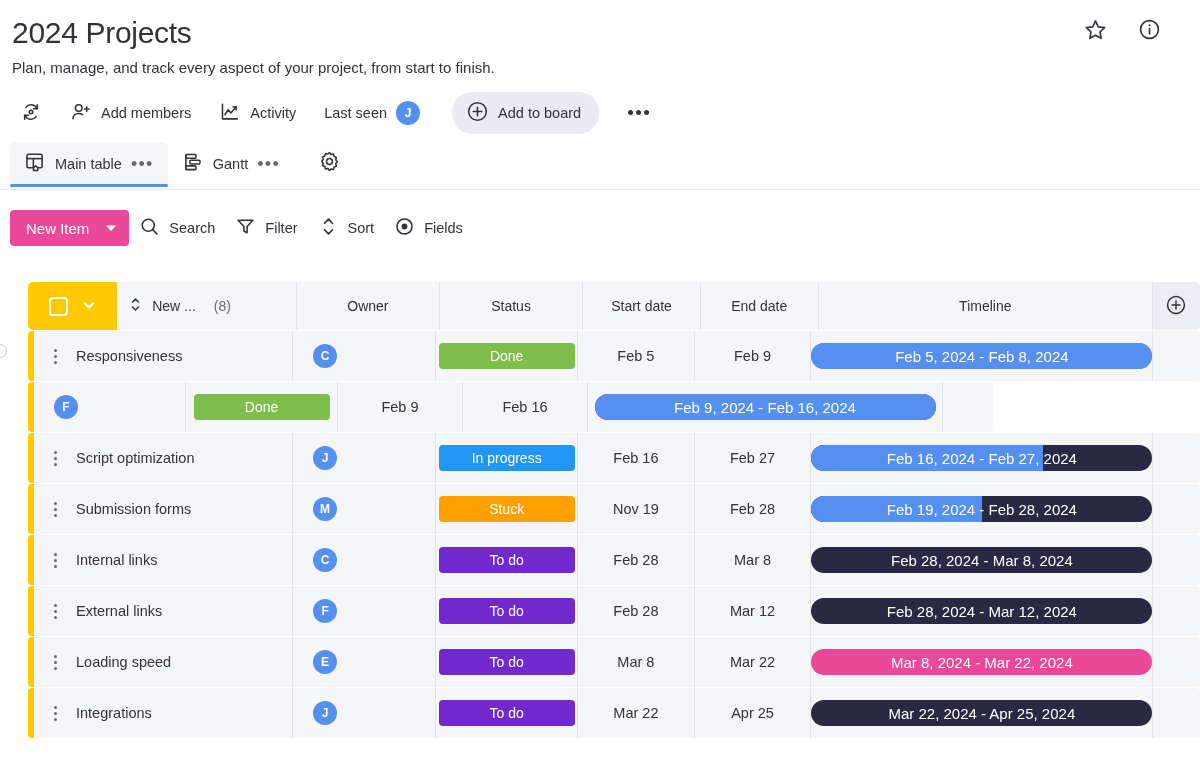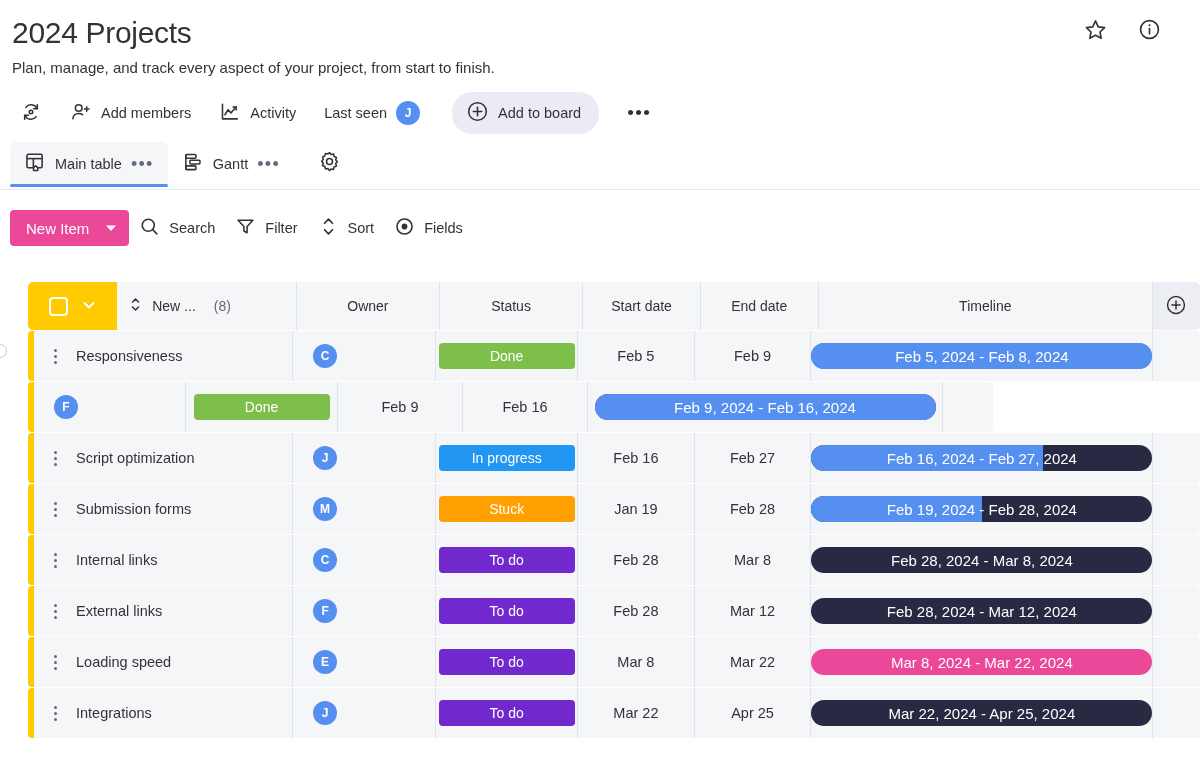--- a/index.html
+++ b/index.html
@@ -458,21 +458,21 @@
             <i></i>
           </span>
           <span>Submission forms</span>
         </div>
         <div class="cell c-owner">
           <span class="avatar">M</span>
         </div>
         <div class="cell c-status">
           <span class="badge" style="background:#ffa000">Stuck</span>
         </div>
-        <div class="cell c-start">Jan 19</div>
+        <div class="cell c-start">Nov 19</div>
         <div class="cell c-end">Feb 28</div>
         <div class="cell c-time">
           <span class="tbar" style="background:#272a42">
             <span class="fill" style="width:50%"></span>
             <span class="tlabel">Feb 19, 2024 - Feb 28, 2024</span>
           </span>
         </div>
         <div class="cell c-pad"></div>
       </div>
       <div class="row">

